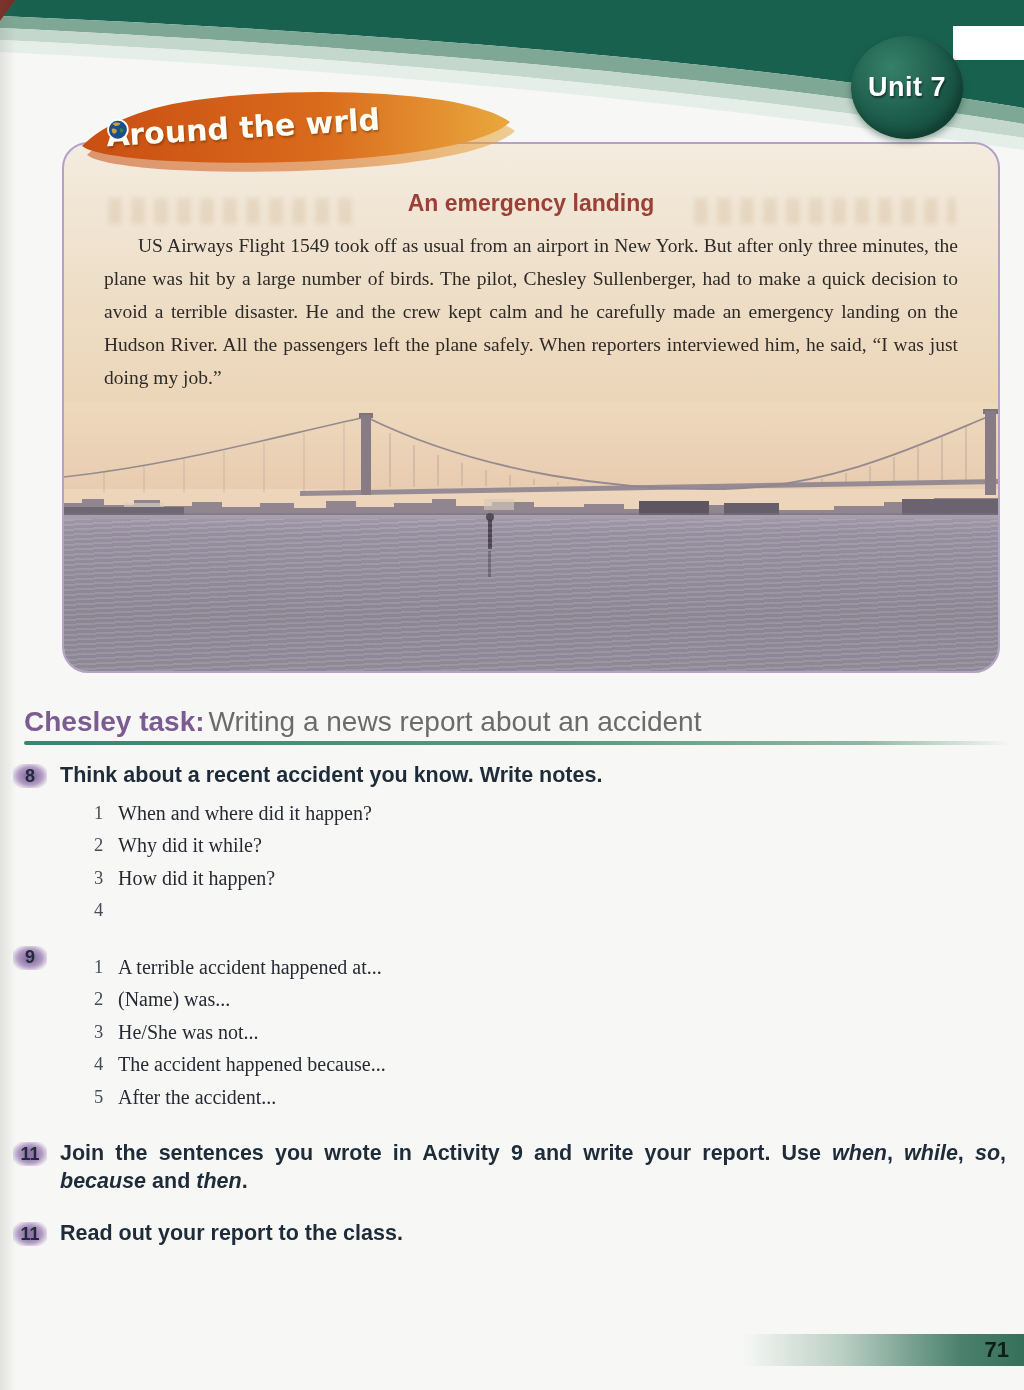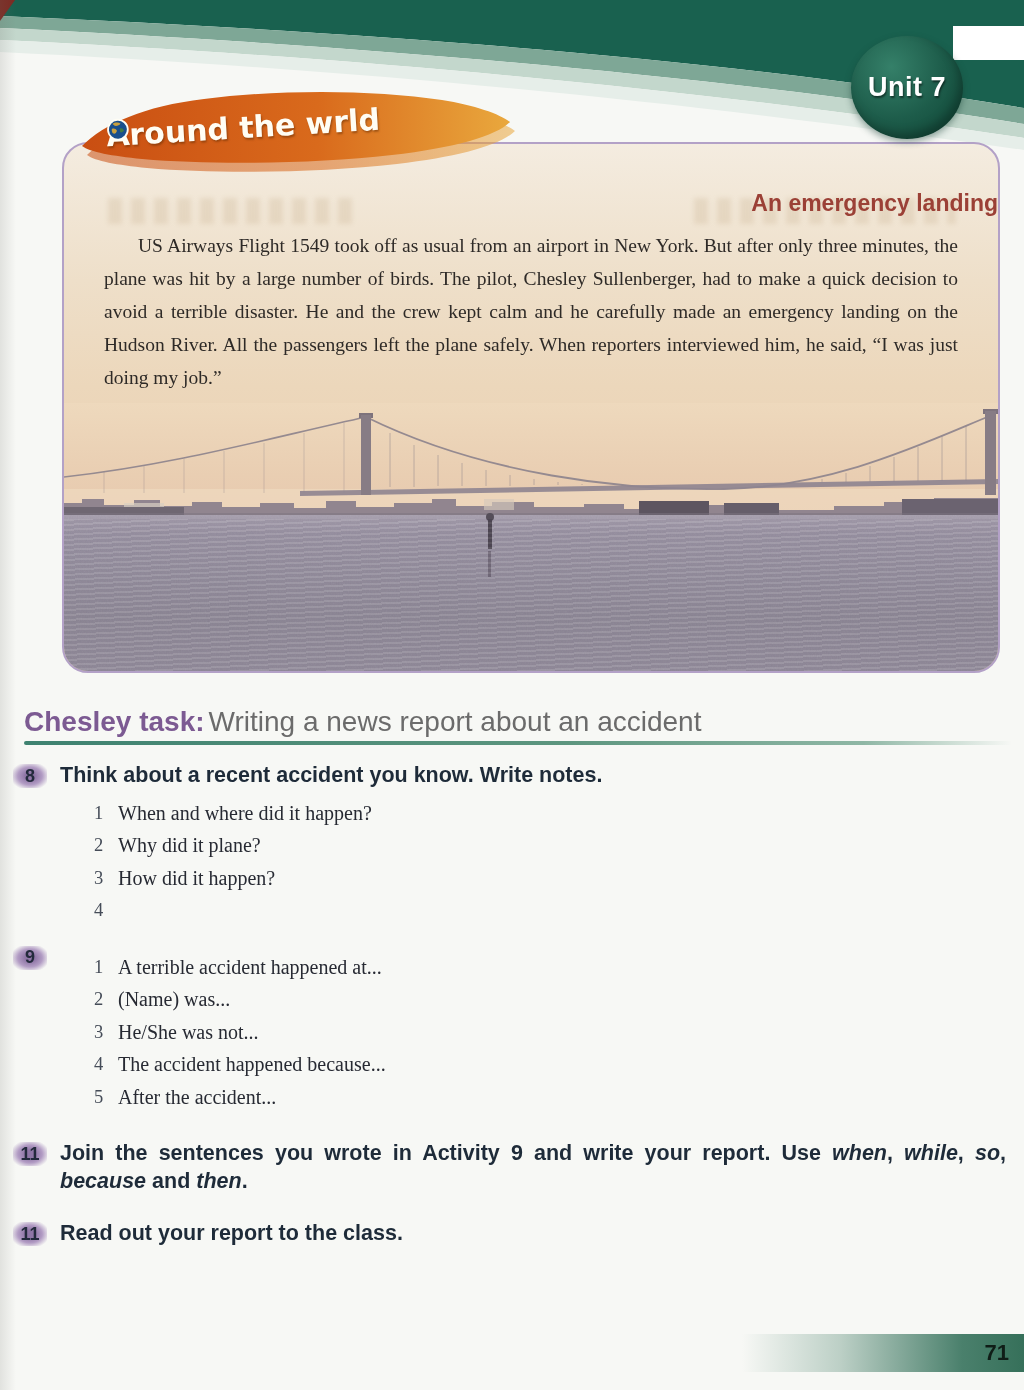--- a/index.html
+++ b/index.html
@@ -29,21 +29,21 @@
   .globe { display:inline-block; vertical-align:-3px; }
 
   
   .reading-card { position:absolute; left:62px; top:142px; width:938px; height:531px;
     border:2.5px solid #b3a1c7; border-radius:26px; overflow:hidden;
     background:linear-gradient(#f4ece0 0%, #eedfc9 26%, #ecd7bb 46%, #ebd3b6 60%); z-index:2; }
   .ghost { position:absolute; height:26px; filter:blur(2.5px); opacity:.45;
     background:repeating-linear-gradient(90deg, rgba(176,148,105,.40) 0 14px, rgba(176,148,105,0) 14px 23px); }
   .ghost.g1 { left:44px; top:54px; width:250px; }
   .ghost.g2 { left:630px; top:54px; width:262px; }
-  .reading-title { position:relative; z-index:2; margin-top:46px; text-align:right;
+  .reading-title { position:relative; z-index:2; margin-top:46px; text-align:center;
     font-family:"Liberation Sans", sans-serif; font-weight:bold; font-size:23px; color:#9b4036; }
   .reading-paragraph { position:relative; z-index:2; margin:12px 40px 0 40px; text-align:justify;
     font-size:19.5px; line-height:33px; color:#2e2a27; text-indent:34px; }
 
   .photo { position:absolute; left:0; bottom:0; width:100%; height:268px; z-index:1; }
   .photo svg { display:block; width:100%; height:100%; }
   .ripples { position:absolute; left:0; bottom:0; width:100%; height:152px; z-index:2; pointer-events:none;
     background:repeating-linear-gradient(177deg, rgba(255,255,255,.07) 0 2px, rgba(45,35,70,.06) 2px 5px); }
 
   
@@ -64,21 +64,21 @@
   .act-heading { margin-left:13px; font-family:"Liberation Sans", sans-serif; font-weight:bold;
     font-size:21.5px; line-height:27.5px; color:#1e2b39; }
   .act-heading.justify { width:946px; text-align:justify; }
   .act-heading i { font-style:italic; }
   .act-items { list-style:none; margin:7px 0 0 47px; }
   .act-items li { display:flex; font-size:20px; line-height:32.5px; color:#272a33; }
   .item-num { flex:0 0 24px; font-size:18.5px; color:#454c58; }
   .sp8 { margin-top:0; } .sp9 { margin-top:17px; } .sp10 { margin-top:27px; } .sp11 { margin-top:25px; }
 
   
-  .page-bar { position:absolute; right:0; top:1334px; width:282px; height:38px;
+  .page-bar { position:absolute; right:0; top:1334px; width:282px; height:32px;
     background:linear-gradient(to right, rgba(74,128,108,0) 0%, rgba(116,158,140,.45) 35%, #4a806c 78%, #36705a 100%);
     display:flex; align-items:center; justify-content:flex-end; padding-right:15px; z-index:3; }
   .page-bar span { font-family:"Liberation Sans", sans-serif; font-weight:bold; font-size:22px; color:#0f1d17; }
 </style>
 </head>
 <body>
 
 <div class="page">
 
   <svg class="banner" viewBox="0 0 1024 150" preserveAspectRatio="none">
@@ -195,21 +195,21 @@
         </div>
       <div>
         <div class="act-heading">Think about a recent accident you know. Write notes.</div>
         <ol class="act-items">
           <li>
               <span class="item-num">1</span>
               <span>When and where did it happen?</span>
             </li>
           <li>
               <span class="item-num">2</span>
-              <span>Why did it plane?</span>
+              <span>Why did it while?</span>
             </li>
           <li>
               <span class="item-num">3</span>
               <span>How did it happen?</span>
             </li>
           <li>
               <span class="item-num">4</span>
             </li>
         </ol>
       </div>

